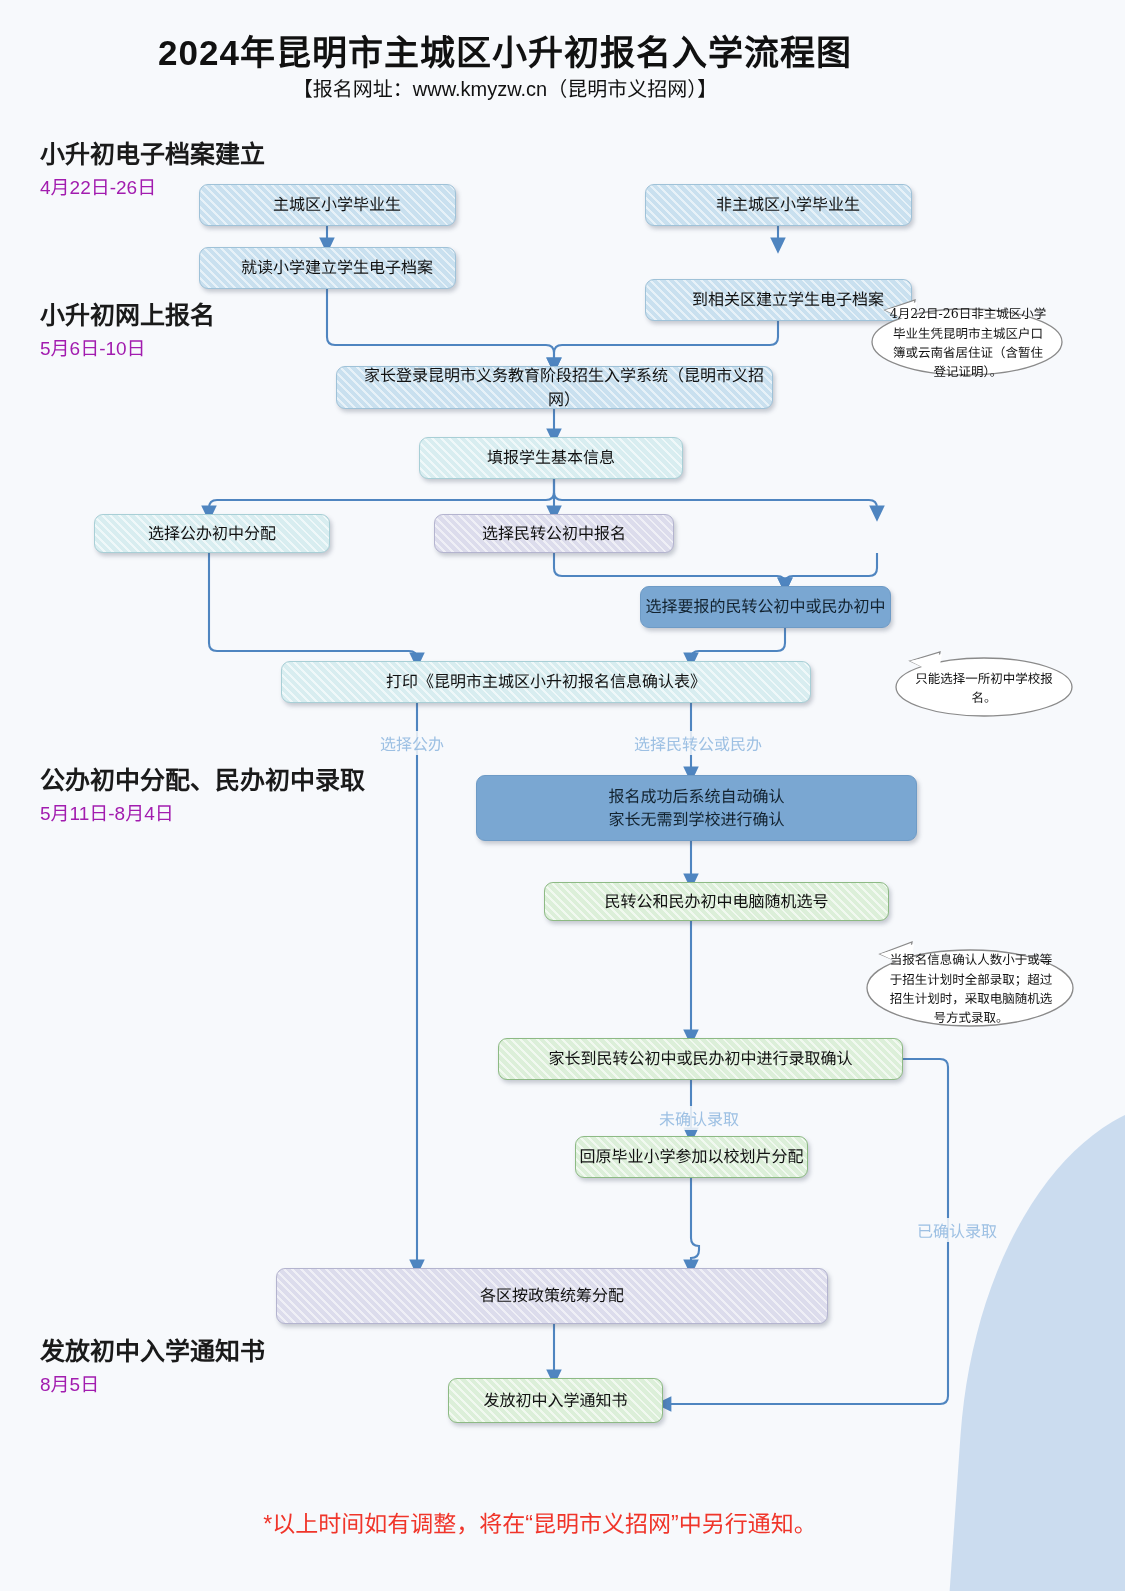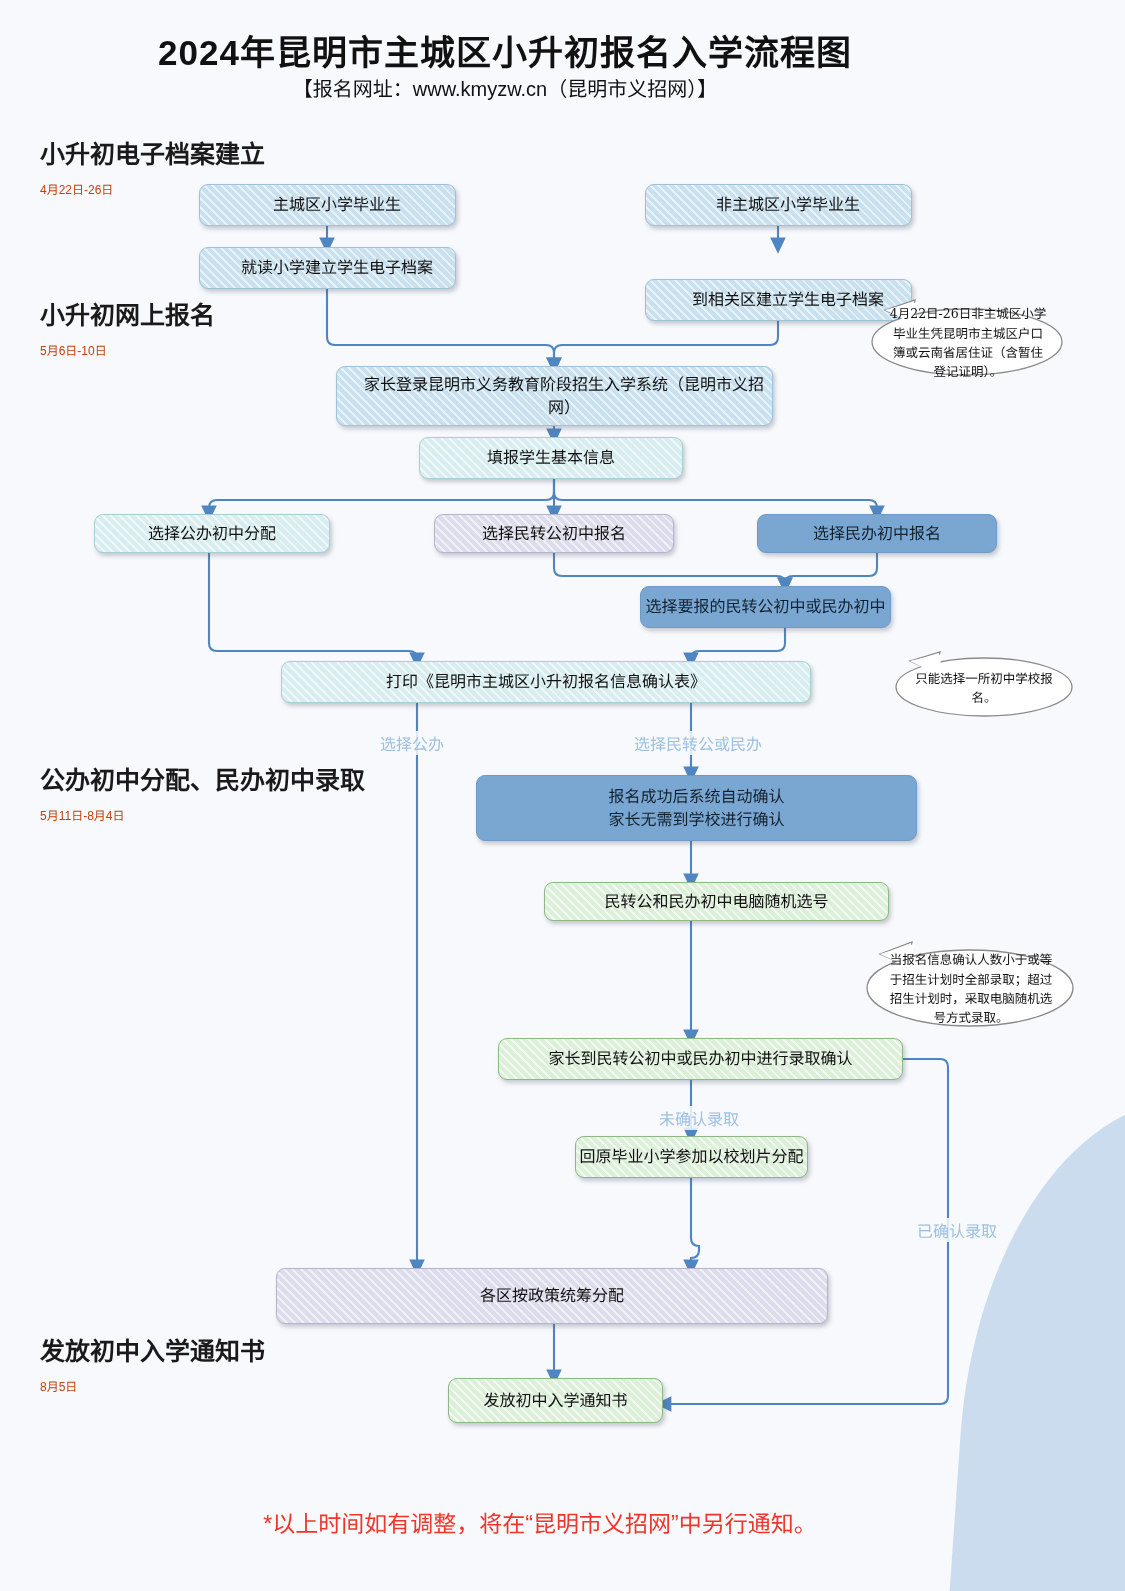--- a/index.html
+++ b/index.html
@@ -52,21 +52,21 @@
     font-size:35px;font-weight:bold;color:#111;letter-spacing:1px;
   }
   #subtitle{
     position:absolute;left:0;top:73px;width:1010px;text-align:center;
     font-size:20px;color:#111;
   }
 
   
   .phase{position:absolute;}
   .phase .p-title{font-size:25px;font-weight:bold;color:#1a1a1a;white-space:nowrap;line-height:1.12;}
-  .phase .p-date{font-size:12px;color:#c2410c;margin-top:12px;white-space:nowrap;}
+  .phase .p-date{font-size:19px;color:#a21caf;margin-top:4px;white-space:nowrap;}
 
   
   .node{
     position:absolute;box-sizing:border-box;
     border-radius:9px;
     display:flex;align-items:center;justify-content:center;
     text-align:center;
     font-size:16px;color:#111;line-height:1.45;
     box-shadow:2px 3px 4px rgba(80,90,110,.30);
   }
@@ -202,29 +202,28 @@
   </div>
 
   <div class="node n-blue" style="left:199px;top:184px;width:257px;height:42px;">主城区小学毕业生</div>
 
   <div class="node n-blue" style="left:645px;top:184px;width:267px;height:42px;">非主城区小学毕业生</div>
 
   <div class="node n-blue" style="left:199px;top:247px;width:257px;height:42px;">就读小学建立学生电子档案</div>
 
   <div class="node n-blue" style="left:645px;top:247px;width:267px;height:42px;margin-top:32px;">到相关区建立学生电子档案</div>
 
-  <div class="node n-blue" style="left:336px;top:366px;width:437px;height:60px;">家长登录昆明市义务教育阶段招生入学系统（昆明市义招网）</div>
+  <div class="node n-blue" style="left:336px;top:366px;width:437px;height:43px;">家长登录昆明市义务教育阶段招生入学系统（昆明市义招网）</div>
 
   <div class="node n-cyan" style="left:419px;top:437px;width:264px;height:42px;">填报学生基本信息</div>
 
   <div class="node n-cyan" style="left:94px;top:514px;width:236px;height:39px;">选择公办初中分配</div>
 
   <div class="node n-lav" style="left:434px;top:514px;width:240px;height:39px;">选择民转公初中报名</div>
 
-  <div class="node n-solid" style="left:757px;top:514px;width:240px;height:39px;">选择民办初中报名</div>
 
   <div class="node n-solid" style="left:640px;top:586px;width:251px;height:42px;">选择要报的民转公初中或民办初中</div>
 
   <div class="node n-cyan" style="left:281px;top:661px;width:530px;height:42px;">打印《昆明市主城区小升初报名信息确认表》</div>
 
   <div class="node n-solid" style="left:476px;top:775px;width:441px;height:66px;flex-direction:column;">
     <span>报名成功后系统自动确认</span>
     <span>家长无需到学校进行确认</span>
   </div>
 

